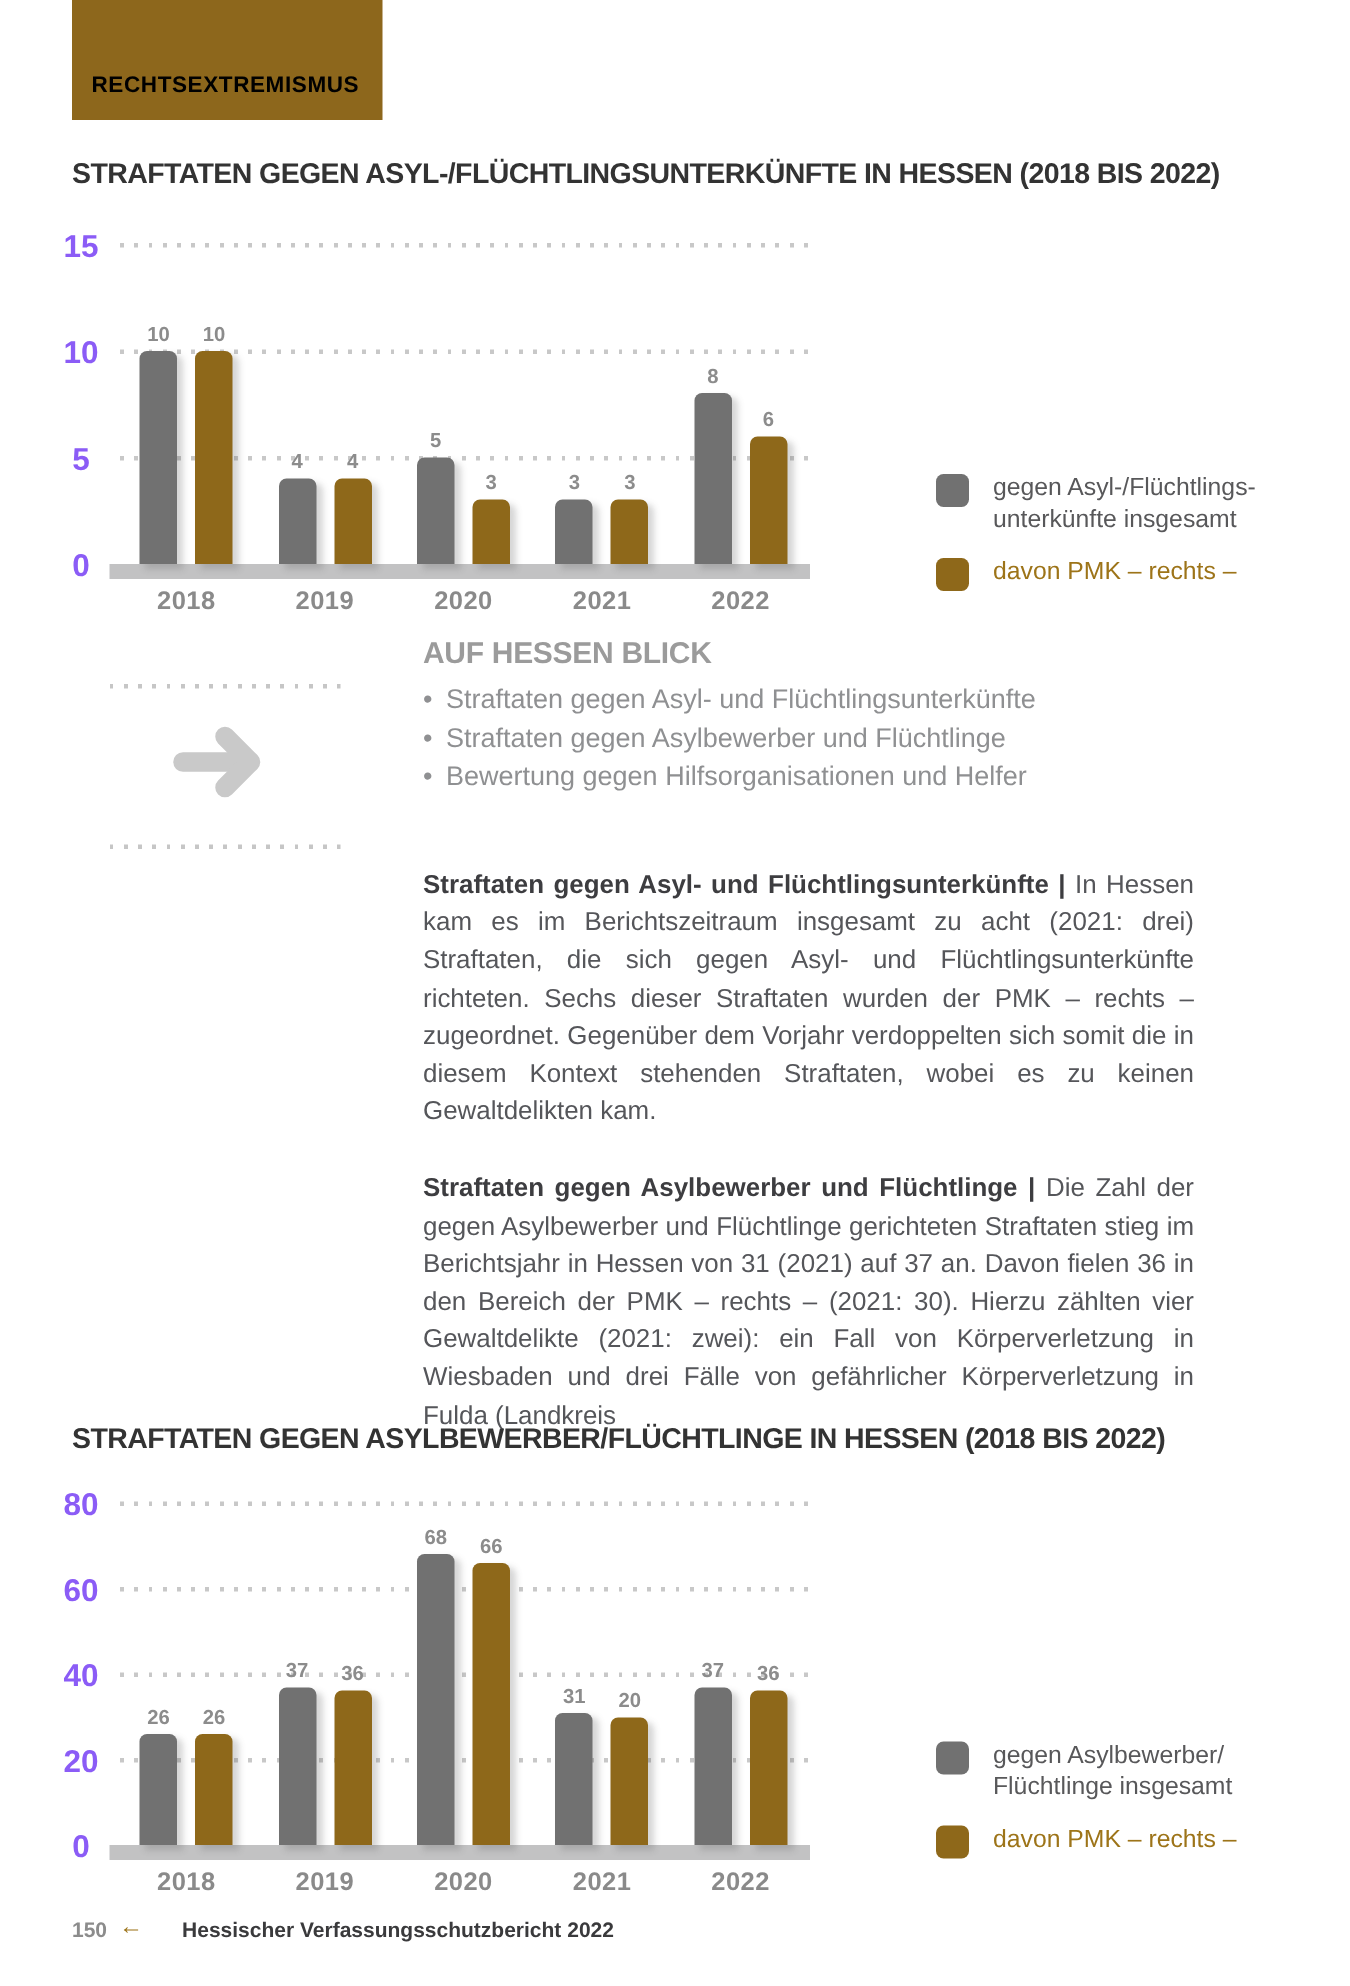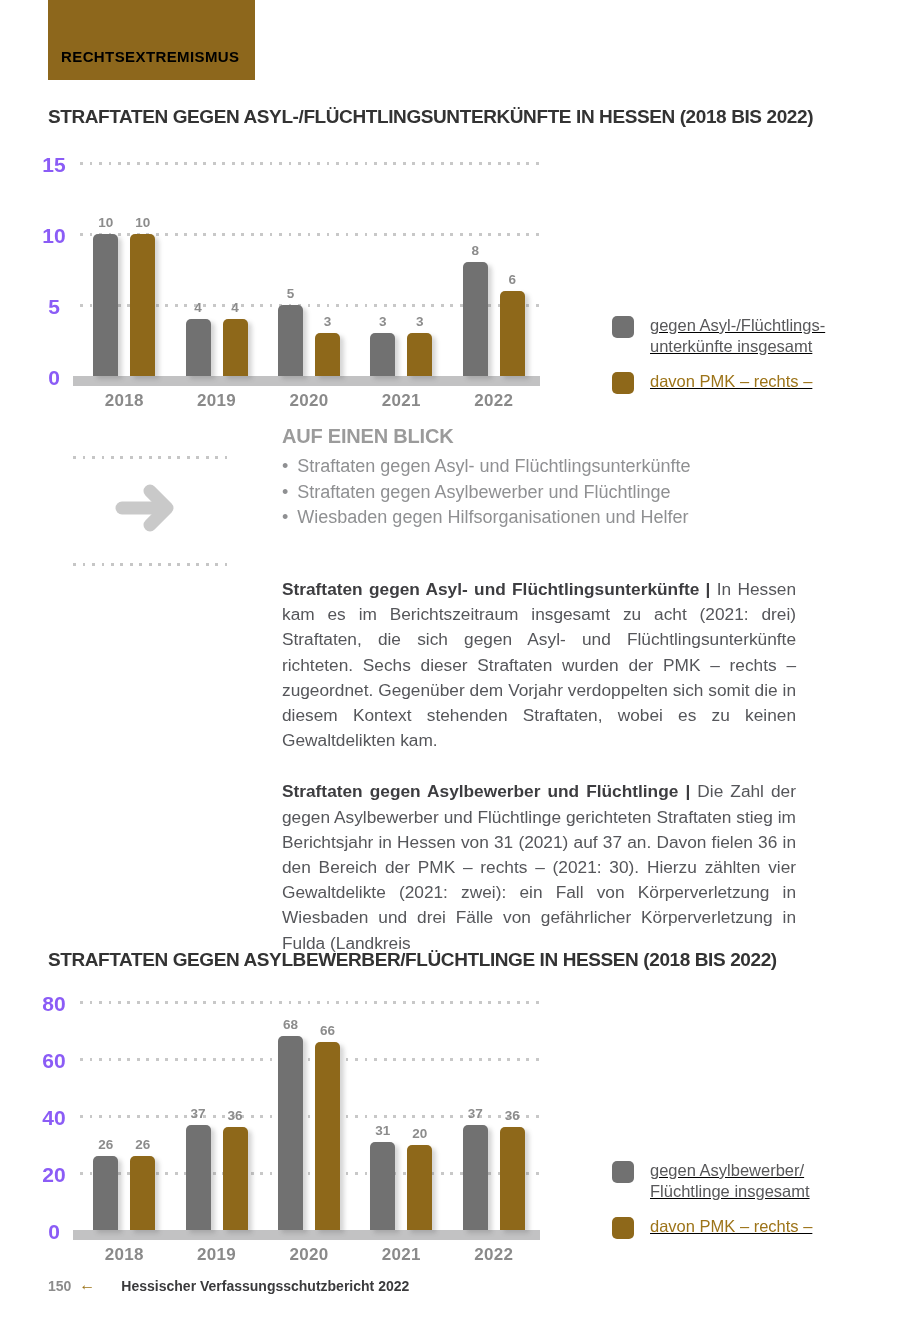--- a/index.html
+++ b/index.html
@@ -35,21 +35,21 @@
     font-weight:bold; color:#8b5cf6; line-height:24px; }
   .groups { position:relative; display:flex; height:100%; align-items:flex-end;
     justify-content:space-around; z-index:2; }
   .group { position:relative; display:flex; align-items:flex-end; gap:12px; height:100%; }
   .barcol { display:flex; flex-direction:column; justify-content:flex-end; align-items:center; height:100%; }
   .value-label { font-size:13.5px; font-weight:bold; color:#8c8c8c; margin-bottom:4px; }
   .bar { width:25px; border-radius:5px 5px 0 0; box-shadow:4px 3px 4px rgba(90,90,90,.25); }
   .xlabel { position:absolute; top:100%; margin-top:15px; left:50%; transform:translateX(-50%);
     font-size:17px; font-weight:bold; color:#8a8a8a; letter-spacing:.3px; }
 
-  .legend { position:absolute; left:572px; top:170px;text-decoration:underline; }
+  .legend { position:absolute; left:584px; top:170px; }
   .legend-item { display:flex; margin-bottom:14px; }
   .swatch { width:22px; height:22px; border-radius:5px; margin-right:16px; flex:none; margin-top:1px; }
   .legend-text { font-size:16.5px; line-height:21px; color:#58585a; }
 
   
   .dotline { position:absolute; left:73px; width:154px; height:3px;
     background-image:repeating-linear-gradient(to right,#c6c6c6 0 2.5px,transparent 2.5px 9.5px); }
   #dot1 { top:456px; }
   #dot2 { top:563px; }
   .glance-arrow { position:absolute; left:114px; top:484px; width:64px; height:48px; }
@@ -166,25 +166,25 @@
   <div class="dotline" id="dot1"></div>
   <div class="glance-arrow">
     <svg width="64" height="48" viewBox="0 0 64 48">
       <line x1="8" y1="24" x2="38" y2="24" stroke="#c9c9c9" stroke-width="13" stroke-linecap="round"></line>
       <path d="M36 7 L53 24 L36 41" fill="none" stroke="#c9c9c9" stroke-width="13" stroke-linejoin="round" stroke-linecap="round"></path>
     </svg>
   </div>
   <div class="dotline" id="dot2"></div>
 
   <div class="glance">
-    <div class="glance-title">AUF EINEN BLICK</div>
+    <div class="glance-title">AUF HESSEN BLICK</div>
     <div id="glance-list">
         <div class="glance-item"><span class="bdot">•</span><span>Straftaten gegen Asyl- und Flüchtlingsunterkünfte</span></div>
         <div class="glance-item"><span class="bdot">•</span><span>Straftaten gegen Asylbewerber und Flüchtlinge</span></div>
-        <div class="glance-item"><span class="bdot">•</span><span>Wiesbaden gegen Hilfsorganisationen und Helfer</span></div>
+        <div class="glance-item"><span class="bdot">•</span><span>Bewertung gegen Hilfsorganisationen und Helfer</span></div>
       </div>
   </div>
 
   <div class="body-text" id="body-text">
       <p><span class="lead">Straftaten gegen Asyl- und Flüchtlingsunterkünfte | </span>In Hessen kam es im Berichtszeitraum insgesamt zu acht (2021: drei) Straftaten, die sich gegen Asyl- und Flüchtlingsunterkünfte richteten. Sechs dieser Straftaten wurden der PMK – rechts – zugeordnet. Gegenüber dem Vorjahr verdoppelten sich somit die in diesem Kontext stehenden Straftaten, wobei es zu keinen Gewaltdelikten kam.</p>
       <p><span class="lead">Straftaten gegen Asylbewerber und Flüchtlinge | </span>Die Zahl der gegen Asylbewerber und Flüchtlinge gerichteten Straftaten stieg im Berichtsjahr in Hessen von 31 (2021) auf 37 an. Davon fielen 36 in den Bereich der PMK – rechts – (2021: 30). Hierzu zählten vier Gewaltdelikte (2021: zwei): ein Fall von Körperverletzung in Wiesbaden und drei Fälle von gefährlicher Körperverletzung in Fulda (Landkreis</p>
     </div>
 
   <div class="chart-title" id="title2">STRAFTATEN GEGEN ASYLBEWERBER/FLÜCHTLINGE IN HESSEN (2018 BIS 2022)</div>
 

